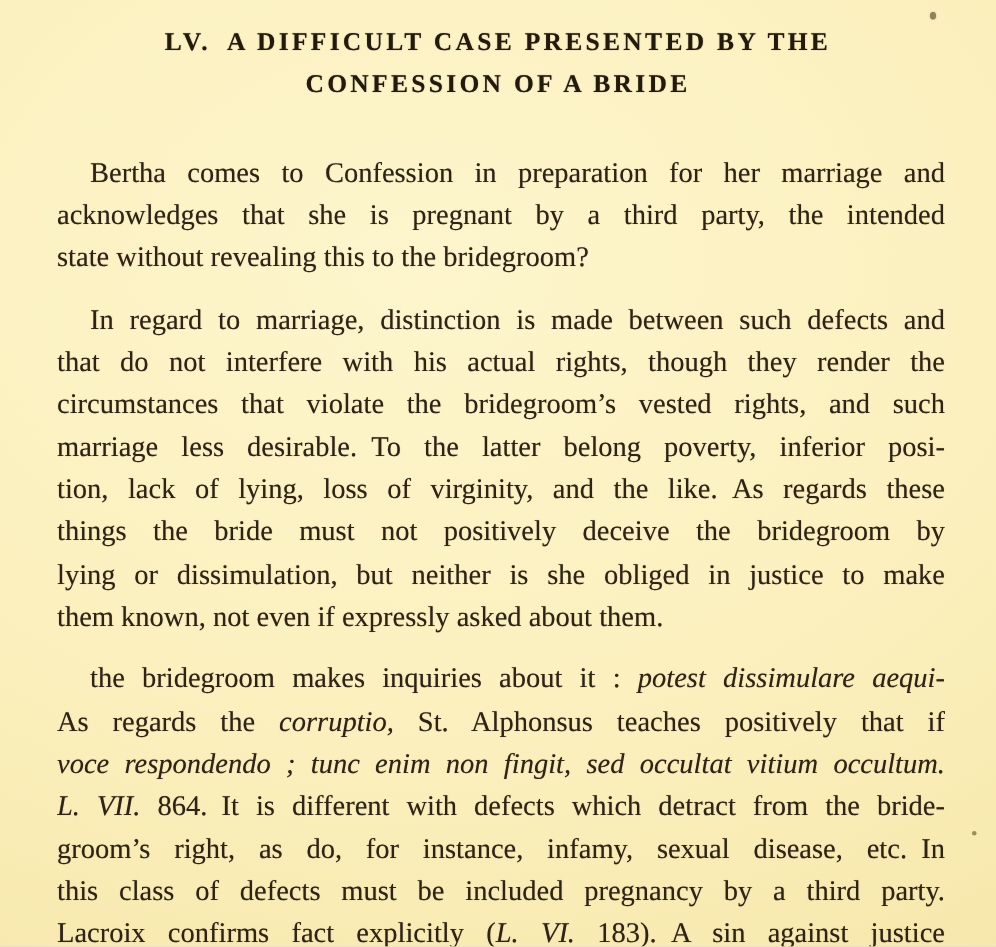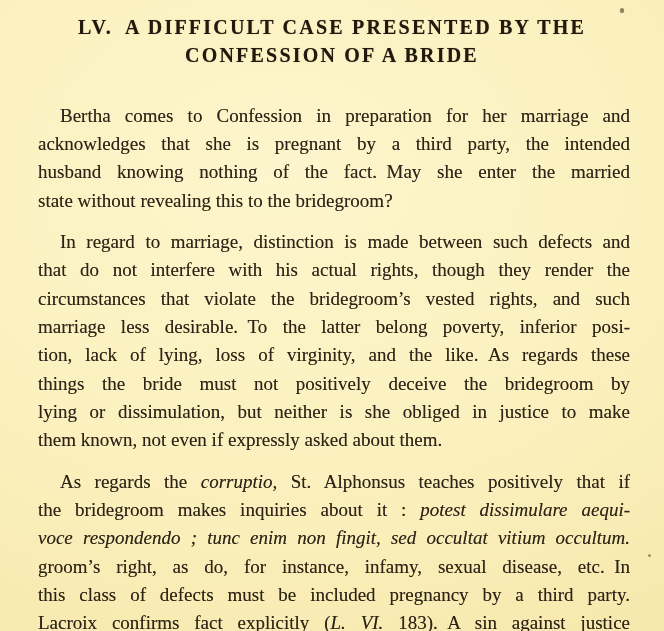--- a/index.html
+++ b/index.html
@@ -28,21 +28,21 @@
     color: var(--ink);
   }
   .title-block {
     position: absolute;
     top: 14px;
     left: 0;
     width: 100%;
     text-align: center;
     color: var(--title-ink);
     font-weight: bold;
-    font-size: 20px;
+    font-size: 17px;
     line-height: 27.5px;
     letter-spacing: 2.2px;
     text-shadow: 0 0 0.7px rgba(35, 26, 14, 0.55);
   }
   .body-text {
     position: absolute;
     top: 88.5px;
     left: 25px;
     width: 618px;
     font-size: 19px;
@@ -87,37 +87,37 @@
 
   <div class="title-block">
     <div>LV. A DIFFICULT CASE PRESENTED BY THE</div>
     <div>CONFESSION OF A BRIDE</div>
   </div>
 
   <div class="body-text">
       <div class="paragraph">
         <div class="line"><span>Bertha comes to Confession in preparation for her marriage and</span></div>
         <div class="line"><span>acknowledges that she is pregnant by a third party, the intended</span></div>
-        <div class="line"><span>husband knowing nothing of the fact. May she enter the married</span></div>
         <div class="line"><span>state without revealing this to the bridegroom?</span></div>
       </div>
       <div class="paragraph">
         <div class="line"><span>In regard to marriage, distinction is made between such defects and</span></div>
         <div class="line"><span>that do not interfere with his actual rights, though they render the</span></div>
         <div class="line"><span>circumstances that violate the bridegroom’s vested rights, and such</span></div>
         <div class="line"><span>marriage less desirable. To the latter belong poverty, inferior posi-</span></div>
         <div class="line"><span>tion, lack of lying, loss of virginity, and the like. As regards these</span></div>
         <div class="line"><span>things the bride must not positively deceive the bridegroom by</span></div>
         <div class="line"><span>lying or dissimulation, but neither is she obliged in justice to make</span></div>
         <div class="line"><span>them known, not even if expressly asked about them.</span></div>
       </div>
       <div class="paragraph continues">
+        <div class="line"><span>the bridegroom makes inquiries about it : </span><span class="it">potest dissimulare aequi-</span></div>
         <div class="line"><span>As regards the </span><span class="it">corruptio,</span><span> St. Alphonsus teaches positively that if</span></div>
-        <div class="line"><span>the bridegroom makes inquiries about it : </span><span class="it">potest dissimulare aequi-</span></div>
         <div class="line"><span class="it">voce respondendo ; tunc enim non fingit, sed occultat vitium occultum.</span></div>
+        <div class="line"><span class="it">L. VII.</span><span> 864. It is different with defects which detract from the bride-</span></div>
         <div class="line"><span>groom’s right, as do, for instance, infamy, sexual disease, etc. In</span></div>
         <div class="line"><span>this class of defects must be included pregnancy by a third party.</span></div>
         <div class="line"><span>Lacroix confirms fact explicitly (</span><span class="it">L. VI.</span><span> 183). A sin against justice</span></div>
         <div class="line partial"><span>is committed by the bride only when she conceals a defect</span></div>
       </div>
     </div>
 
   <div class="speck speck-1"></div>
   <div class="speck speck-2"></div>
 

